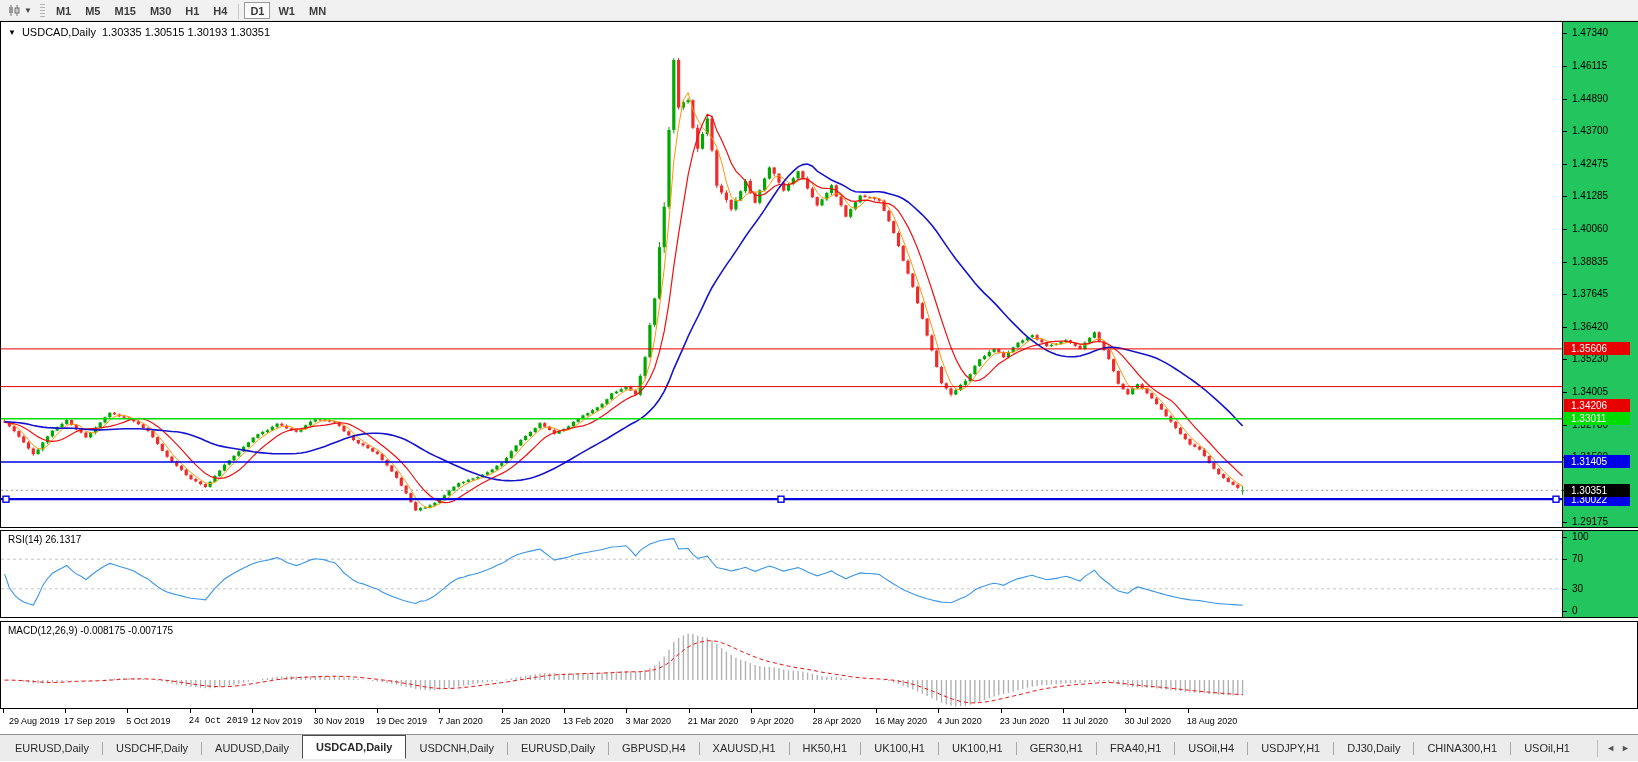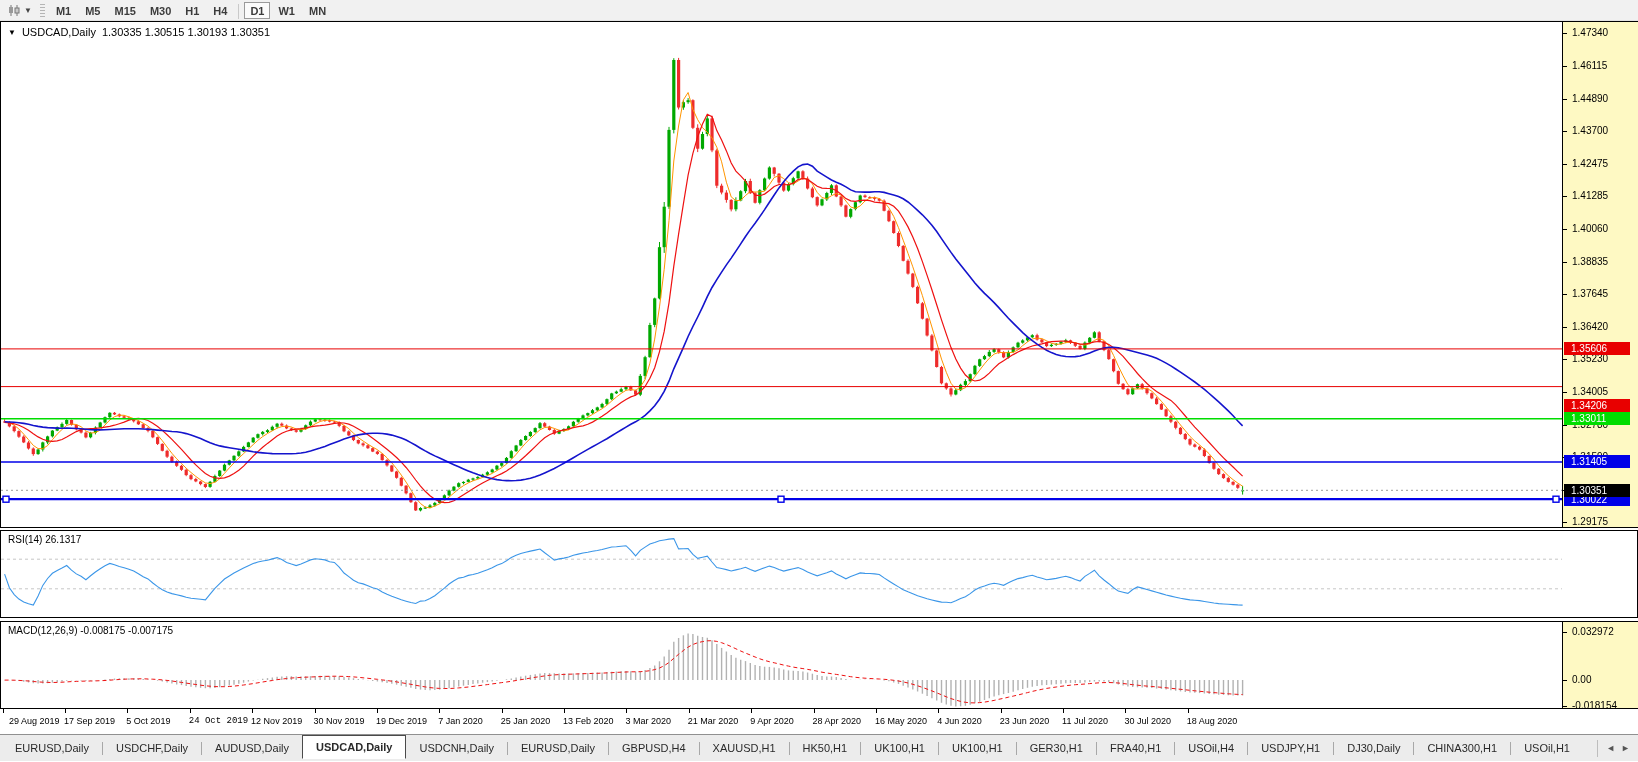--- a/index.html
+++ b/index.html
@@ -13,21 +13,21 @@
   .tf{min-width:24px;padding:0 5px;height:17px;line-height:16px;text-align:center;font-size:11px;font-weight:bold;color:#3c3c3c;border:1px solid transparent;margin:0 1px;cursor:pointer;box-sizing:border-box;}
   .tf.active{background:#fbfbfb;border:1px solid #9a9a9a;}
   .toolsep{width:1px;height:15px;background:#c9c9c9;margin:0 4px;}
   
   .chart-area{background:#fff;}
   .panel{position:relative;width:1638px;border:1px solid #000;box-sizing:border-box;background:#fff;}
   .main-panel{height:507px;}
   .rsi-panel{height:88px;margin-top:2px;}
   .macd-panel{height:88px;margin-top:3px;}
   .panel svg{position:absolute;left:0;top:0;display:block;}
-  .axis-col{position:absolute;top:0;bottom:0;left:1561px;width:75px;border-left:1px solid #000;background:#fef9c3;}
+  .axis-col{position:absolute;top:0;bottom:0;left:1561px;width:75px;border-left:1px solid #000;background:#22c55e;}
   .ptick{position:absolute;left:0;width:4px;height:1px;background:#000;}
   .plabel{position:absolute;left:9px;font-size:10px;color:#000;white-space:nowrap;height:12px;line-height:12px;}
   .badge{position:absolute;left:1px;width:66px;height:13px;line-height:13px;font-size:10px;color:#fff;padding-left:7px;box-sizing:border-box;white-space:nowrap;}
   .chart-title{position:absolute;left:7px;top:4px;font-size:11px;color:#000;display:flex;align-items:center;gap:6px;z-index:5;}
   .chart-title .caret{font-size:8px;color:#000;}
   .ind-label{position:absolute;left:7px;top:3px;font-size:10px;color:#000;z-index:5;}
   
   .date-axis{position:relative;height:25px;background:#fff;width:1638px;}
   .dtick{position:absolute;top:0;width:1px;height:4px;background:#000;}
   .dlabel{position:absolute;top:7px;font-size:9px;color:#000;white-space:nowrap;}
@@ -663,20 +663,30 @@
         </div>
     </div>
 
     <div class="panel rsi-panel">
       <svg id="rsi-svg" width="1561" height="86">
           <line x1="0" y1="28.2" x2="1561" y2="28.2" stroke="#c6c6c6" stroke-width="1" stroke-dasharray="3 3"></line>
           <line x1="0" y1="57.8" x2="1561" y2="57.8" stroke="#c6c6c6" stroke-width="1" stroke-dasharray="3 3"></line>
           <path d="M3.6,43.1L8.4,56.7L13.2,63.6L17.9,68.1L22.7,70.9L27.5,72.8L32.3,74.1L37.1,65.0L41.8,54.4L46.6,47.5L51.4,42.3L56.2,39.5L61.0,37.1L65.7,34.5L70.5,39.1L75.3,42.9L80.1,45.3L84.9,48.7L89.6,44.8L94.4,41.0L99.2,37.7L104.0,34.7L108.8,32.4L113.5,33.8L118.3,35.5L123.1,36.8L127.9,38.2L132.7,40.1L137.4,42.7L142.2,45.7L147.0,47.9L151.8,52.0L156.6,55.6L161.3,58.7L166.1,60.9L170.9,62.6L175.7,63.8L180.5,64.9L185.2,66.3L190.0,67.2L194.8,67.7L199.6,68.3L204.4,68.9L209.1,63.1L213.9,57.3L218.7,52.6L223.5,48.0L228.3,45.0L233.0,42.1L237.8,39.5L242.6,37.1L247.4,34.7L252.2,32.6L256.9,31.0L261.7,30.0L266.5,29.3L271.3,27.9L276.1,26.6L280.8,28.6L285.6,31.4L290.4,33.1L295.2,34.6L300.0,33.0L304.7,30.9L309.5,28.9L314.3,27.8L319.1,28.2L323.9,28.9L328.6,30.7L333.4,31.4L338.2,36.2L343.0,42.0L347.8,45.6L352.5,49.3L357.3,51.7L362.1,52.9L366.9,54.7L371.7,56.7L376.4,58.0L381.2,61.0L386.0,63.2L390.8,65.2L395.6,67.0L400.3,68.8L405.1,70.2L409.9,71.5L414.7,72.5L419.5,70.1L424.2,69.7L429.0,67.4L433.8,64.7L438.6,60.9L443.4,57.2L448.1,53.0L452.9,49.8L457.7,47.1L462.5,46.2L467.3,44.4L472.0,43.5L476.8,42.3L481.6,40.6L486.4,38.8L491.2,36.8L495.9,34.2L500.7,32.6L505.5,29.7L510.3,26.5L515.1,24.3L519.8,22.5L524.6,21.2L529.4,20.1L534.2,19.1L539.0,18.0L543.7,21.8L548.5,25.4L553.3,29.1L558.1,27.9L562.9,27.1L567.6,26.0L572.4,24.2L577.2,23.1L582.0,22.0L586.8,21.2L591.5,20.3L596.3,19.5L601.1,18.5L605.9,17.3L610.7,16.0L615.4,15.7L620.2,15.2L625.0,14.7L629.8,19.4L634.6,24.8L639.3,19.3L644.1,16.1L648.9,13.0L653.7,11.5L658.5,9.8L663.2,9.0L668.0,8.1L672.8,7.6L677.6,17.9L682.4,17.7L687.1,17.6L691.9,23.3L696.7,27.3L701.5,26.2L706.3,25.1L711.0,31.0L715.8,36.5L720.6,37.5L725.4,38.6L730.2,40.0L734.9,38.9L739.7,37.7L744.5,36.3L749.3,38.6L754.1,40.3L758.8,38.4L763.6,36.7L768.4,35.1L773.2,36.5L778.0,38.4L782.7,40.1L787.5,38.9L792.3,37.8L797.1,36.6L801.9,38.4L806.6,40.9L811.4,42.9L816.2,44.8L821.0,43.3L825.8,41.7L830.5,39.9L835.3,42.9L840.1,45.2L844.9,47.8L849.7,45.6L854.4,43.7L859.2,41.9L864.0,42.4L868.8,42.5L873.6,42.9L878.3,43.5L883.1,46.9L887.9,50.0L892.7,53.0L897.5,55.9L902.2,58.7L907.0,60.8L911.8,62.7L916.6,64.7L921.4,66.3L926.1,67.8L930.9,69.0L935.7,70.1L940.5,71.1L945.3,71.3L950.0,71.7L954.8,69.8L959.6,67.4L964.4,65.7L969.2,62.6L973.9,59.0L978.7,56.4L983.5,55.1L988.3,53.3L993.1,52.2L997.8,53.0L1002.6,54.3L1007.4,51.8L1012.2,49.6L1017.0,47.6L1021.7,46.6L1026.5,45.2L1031.3,44.2L1036.1,46.1L1040.9,47.3L1045.6,48.8L1050.4,48.1L1055.2,47.4L1060.0,46.2L1064.8,45.3L1069.5,46.6L1074.3,48.4L1079.1,50.0L1083.9,45.4L1088.7,42.4L1093.4,39.2L1098.2,44.8L1103.0,49.0L1107.8,52.7L1112.6,56.7L1117.3,60.1L1122.1,61.3L1126.9,62.4L1131.7,58.5L1136.5,55.9L1141.2,57.1L1146.0,58.5L1150.8,59.9L1155.6,61.3L1160.4,62.6L1165.1,64.0L1169.9,65.1L1174.7,66.2L1179.5,67.3L1184.3,68.1L1189.0,68.9L1193.8,69.2L1198.6,69.6L1203.4,70.5L1208.2,71.3L1212.9,72.0L1217.7,72.6L1222.5,73.0L1227.3,73.3L1232.1,73.6L1236.8,73.9L1241.6,74.1" fill="none" stroke="#3B96E8" stroke-width="1.1"></path>
         </svg>
       <div class="ind-label">RSI(14) 26.1317</div>
+      <div class="axis-col" id="rsi-axis">
+          <div class="ptick" style="top: 6px;"></div>
+          <div class="plabel" style="top: 0px;">100</div>
+          <div class="ptick" style="top: 28.2px;"></div>
+          <div class="plabel" style="top: 22.2px;">70</div>
+          <div class="ptick" style="top: 57.8px;"></div>
+          <div class="plabel" style="top: 51.8px;">30</div>
+          <div class="ptick" style="top: 80px;"></div>
+          <div class="plabel" style="top: 74px;">0</div>
+        </div>
     </div>
 
     <div class="panel macd-panel">
       <svg id="macd-svg" width="1561" height="86">
           <line x1="3.6" y1="58" x2="3.6" y2="58.1" stroke="#b2b2b2" stroke-width="1.4"></line>
           <line x1="8.4" y1="58" x2="8.4" y2="58.2" stroke="#b2b2b2" stroke-width="1.4"></line>
           <line x1="13.2" y1="58" x2="13.2" y2="58.6" stroke="#b2b2b2" stroke-width="1.4"></line>
           <line x1="17.9" y1="58" x2="17.9" y2="59.1" stroke="#b2b2b2" stroke-width="1.4"></line>
           <line x1="22.7" y1="58" x2="22.7" y2="59.7" stroke="#b2b2b2" stroke-width="1.4"></line>
           <line x1="27.5" y1="58" x2="27.5" y2="60.5" stroke="#b2b2b2" stroke-width="1.4"></line>
@@ -930,28 +940,20 @@
           <line x1="1212.9" y1="58" x2="1212.9" y2="72.3" stroke="#b2b2b2" stroke-width="1.4"></line>
           <line x1="1217.7" y1="58" x2="1217.7" y2="72.7" stroke="#b2b2b2" stroke-width="1.4"></line>
           <line x1="1222.5" y1="58" x2="1222.5" y2="73.0" stroke="#b2b2b2" stroke-width="1.4"></line>
           <line x1="1227.3" y1="58" x2="1227.3" y2="73.2" stroke="#b2b2b2" stroke-width="1.4"></line>
           <line x1="1232.1" y1="58" x2="1232.1" y2="73.4" stroke="#b2b2b2" stroke-width="1.4"></line>
           <line x1="1236.8" y1="58" x2="1236.8" y2="73.4" stroke="#b2b2b2" stroke-width="1.4"></line>
           <line x1="1241.6" y1="58" x2="1241.6" y2="73.4" stroke="#b2b2b2" stroke-width="1.4"></line>
           <path d="M3.6,58.1L8.4,58.1L13.2,58.2L17.9,58.4L22.7,58.7L27.5,59.0L32.3,59.5L37.1,59.9L41.8,60.2L46.6,60.4L51.4,60.5L56.2,60.4L61.0,60.2L65.7,59.9L70.5,59.6L75.3,59.4L80.1,59.2L84.9,59.1L89.6,59.0L94.4,58.9L99.2,58.7L104.0,58.5L108.8,58.2L113.5,57.8L118.3,57.5L123.1,57.2L127.9,57.0L132.7,56.9L137.4,56.8L142.2,56.8L147.0,57.0L151.8,57.2L156.6,57.5L161.3,57.9L166.1,58.4L170.9,59.0L175.7,59.7L180.5,60.4L185.2,61.1L190.0,61.8L194.8,62.5L199.6,63.2L204.4,63.8L209.1,64.2L213.9,64.6L218.7,64.7L223.5,64.7L228.3,64.5L233.0,64.1L237.8,63.6L242.6,63.0L247.4,62.3L252.2,61.6L256.9,60.8L261.7,60.0L266.5,59.2L271.3,58.5L276.1,57.7L280.8,57.1L285.6,56.5L290.4,56.0L295.2,55.7L300.0,55.4L304.7,55.2L309.5,55.0L314.3,54.8L319.1,54.6L323.9,54.4L328.6,54.3L333.4,54.2L338.2,54.3L343.0,54.4L347.8,54.6L352.5,54.9L357.3,55.3L362.1,55.8L366.9,56.3L371.7,56.8L376.4,57.3L381.2,57.9L386.0,58.5L390.8,59.2L395.6,59.9L400.3,60.7L405.1,61.5L409.9,62.3L414.7,63.3L419.5,64.1L424.2,64.9L429.0,65.6L433.8,66.1L438.6,66.4L443.4,66.5L448.1,66.5L452.9,66.3L457.7,65.9L462.5,65.5L467.3,65.0L472.0,64.4L476.8,63.8L481.6,63.2L486.4,62.6L491.2,61.9L495.9,61.3L500.7,60.6L505.5,60.0L510.3,59.3L515.1,58.5L519.8,57.7L524.6,56.9L529.4,56.1L534.2,55.3L539.0,54.6L543.7,53.9L548.5,53.3L553.3,52.9L558.1,52.6L562.9,52.4L567.6,52.2L572.4,52.1L577.2,51.9L582.0,51.7L586.8,51.6L591.5,51.4L596.3,51.3L601.1,51.1L605.9,50.9L610.7,50.7L615.4,50.4L620.2,50.2L625.0,50.0L629.8,49.8L634.6,49.8L639.3,49.7L644.1,49.3L648.9,48.7L653.7,47.6L658.5,46.0L663.2,43.7L668.0,40.5L672.8,36.3L677.6,32.3L682.4,28.5L687.1,25.1L691.9,22.5L696.7,20.7L701.5,19.6L706.3,18.8L711.0,18.7L715.8,19.4L720.6,20.7L725.4,22.5L730.2,24.6L734.9,26.8L739.7,29.0L744.5,31.1L749.3,33.0L754.1,35.0L758.8,36.8L763.6,38.4L768.4,39.7L773.2,40.8L778.0,41.9L782.7,43.1L787.5,44.1L792.3,45.1L797.1,45.9L801.9,46.6L806.6,47.4L811.4,48.2L816.2,49.2L821.0,50.2L825.8,51.0L830.5,51.7L835.3,52.4L840.1,53.1L844.9,53.9L849.7,54.7L854.4,55.3L859.2,55.8L864.0,56.2L868.8,56.5L873.6,56.8L878.3,57.0L883.1,57.3L887.9,57.7L892.7,58.3L897.5,59.0L902.2,59.9L907.0,61.0L911.8,62.3L916.6,63.8L921.4,65.4L926.1,67.1L930.9,68.9L935.7,70.8L940.5,72.8L945.3,74.8L950.0,76.6L954.8,78.1L959.6,79.4L964.4,80.3L969.2,80.8L973.9,80.9L978.7,80.6L983.5,80.1L988.3,79.3L993.1,78.4L997.8,77.3L1002.6,76.3L1007.4,75.2L1012.2,74.1L1017.0,73.0L1021.7,71.8L1026.5,70.6L1031.3,69.4L1036.1,68.3L1040.9,67.3L1045.6,66.4L1050.4,65.7L1055.2,65.0L1060.0,64.3L1064.8,63.7L1069.5,63.2L1074.3,62.7L1079.1,62.4L1083.9,62.0L1088.7,61.6L1093.4,61.2L1098.2,60.8L1103.0,60.6L1107.8,60.5L1112.6,60.7L1117.3,61.0L1122.1,61.5L1126.9,62.1L1131.7,62.7L1136.5,63.2L1141.2,63.7L1146.0,64.1L1150.8,64.5L1155.6,64.9L1160.4,65.3L1165.1,65.8L1169.9,66.3L1174.7,66.8L1179.5,67.3L1184.3,67.8L1189.0,68.3L1193.8,68.8L1198.6,69.3L1203.4,69.7L1208.2,70.2L1212.9,70.6L1217.7,71.0L1222.5,71.4L1227.3,71.8L1232.1,72.1L1236.8,72.4L1241.6,72.6" fill="none" stroke="#EE1111" stroke-width="1" stroke-dasharray="4 3"></path>
         </svg>
       <div class="ind-label">MACD(12,26,9) -0.008175 -0.007175</div>
-      <div class="axis-col" id="macd-axis">
-          <div class="ptick" style="top: 10px;"></div>
-          <div class="plabel" style="top: 4px;">0.032972</div>
-          <div class="ptick" style="top: 58px;"></div>
-          <div class="plabel" style="top: 52px;">0.00</div>
-          <div class="ptick" style="top: 84.4282px;"></div>
-          <div class="plabel" style="top: 78.4282px;">-0.018154</div>
-        </div>
     </div>
 
     <div class="date-axis" id="date-axis">
         <div class="dtick" style="left: 2.6px;"></div>
         <div class="dlabel" style="left: 9px;">29 Aug 2019</div>
         <div class="dtick" style="left: 64.98px;"></div>
         <div class="dlabel" style="left: 63.98px;">17 Sep 2019</div>
         <div class="dtick" style="left: 127.36px;"></div>
         <div class="dlabel" style="left: 126.36px;">5 Oct 2019</div>
         <div class="dtick" style="left: 189.74px;"></div>

